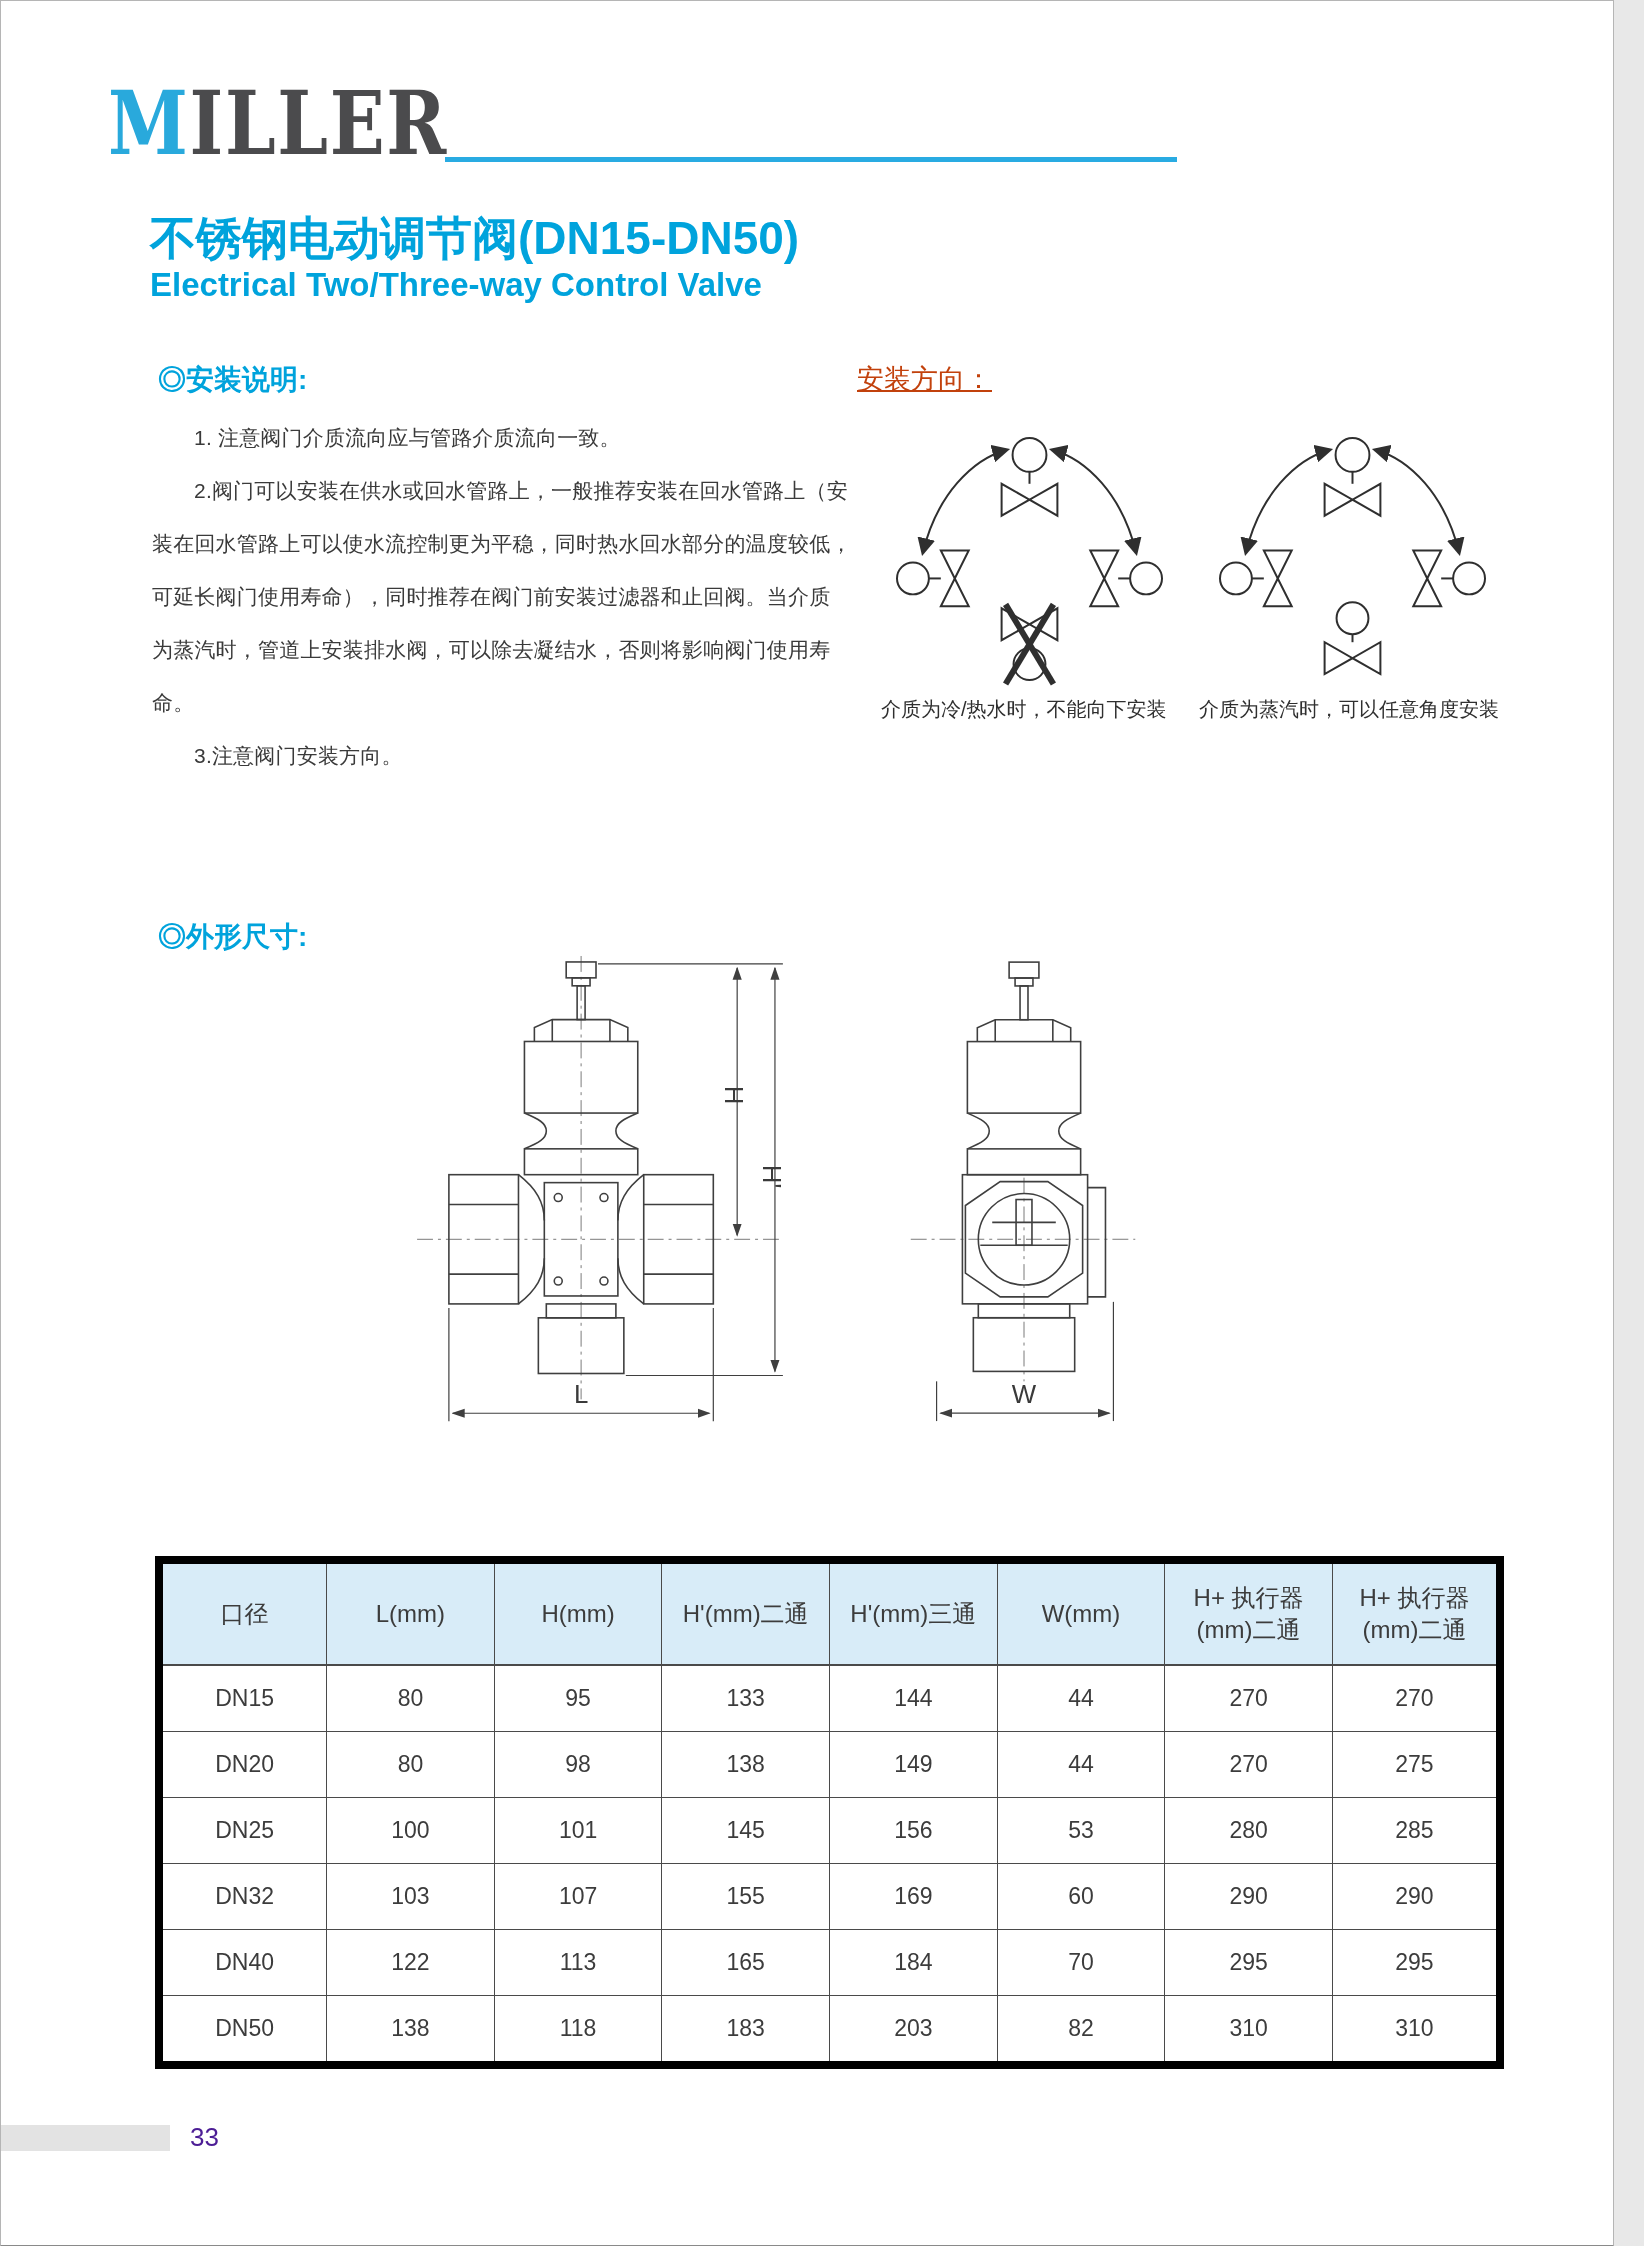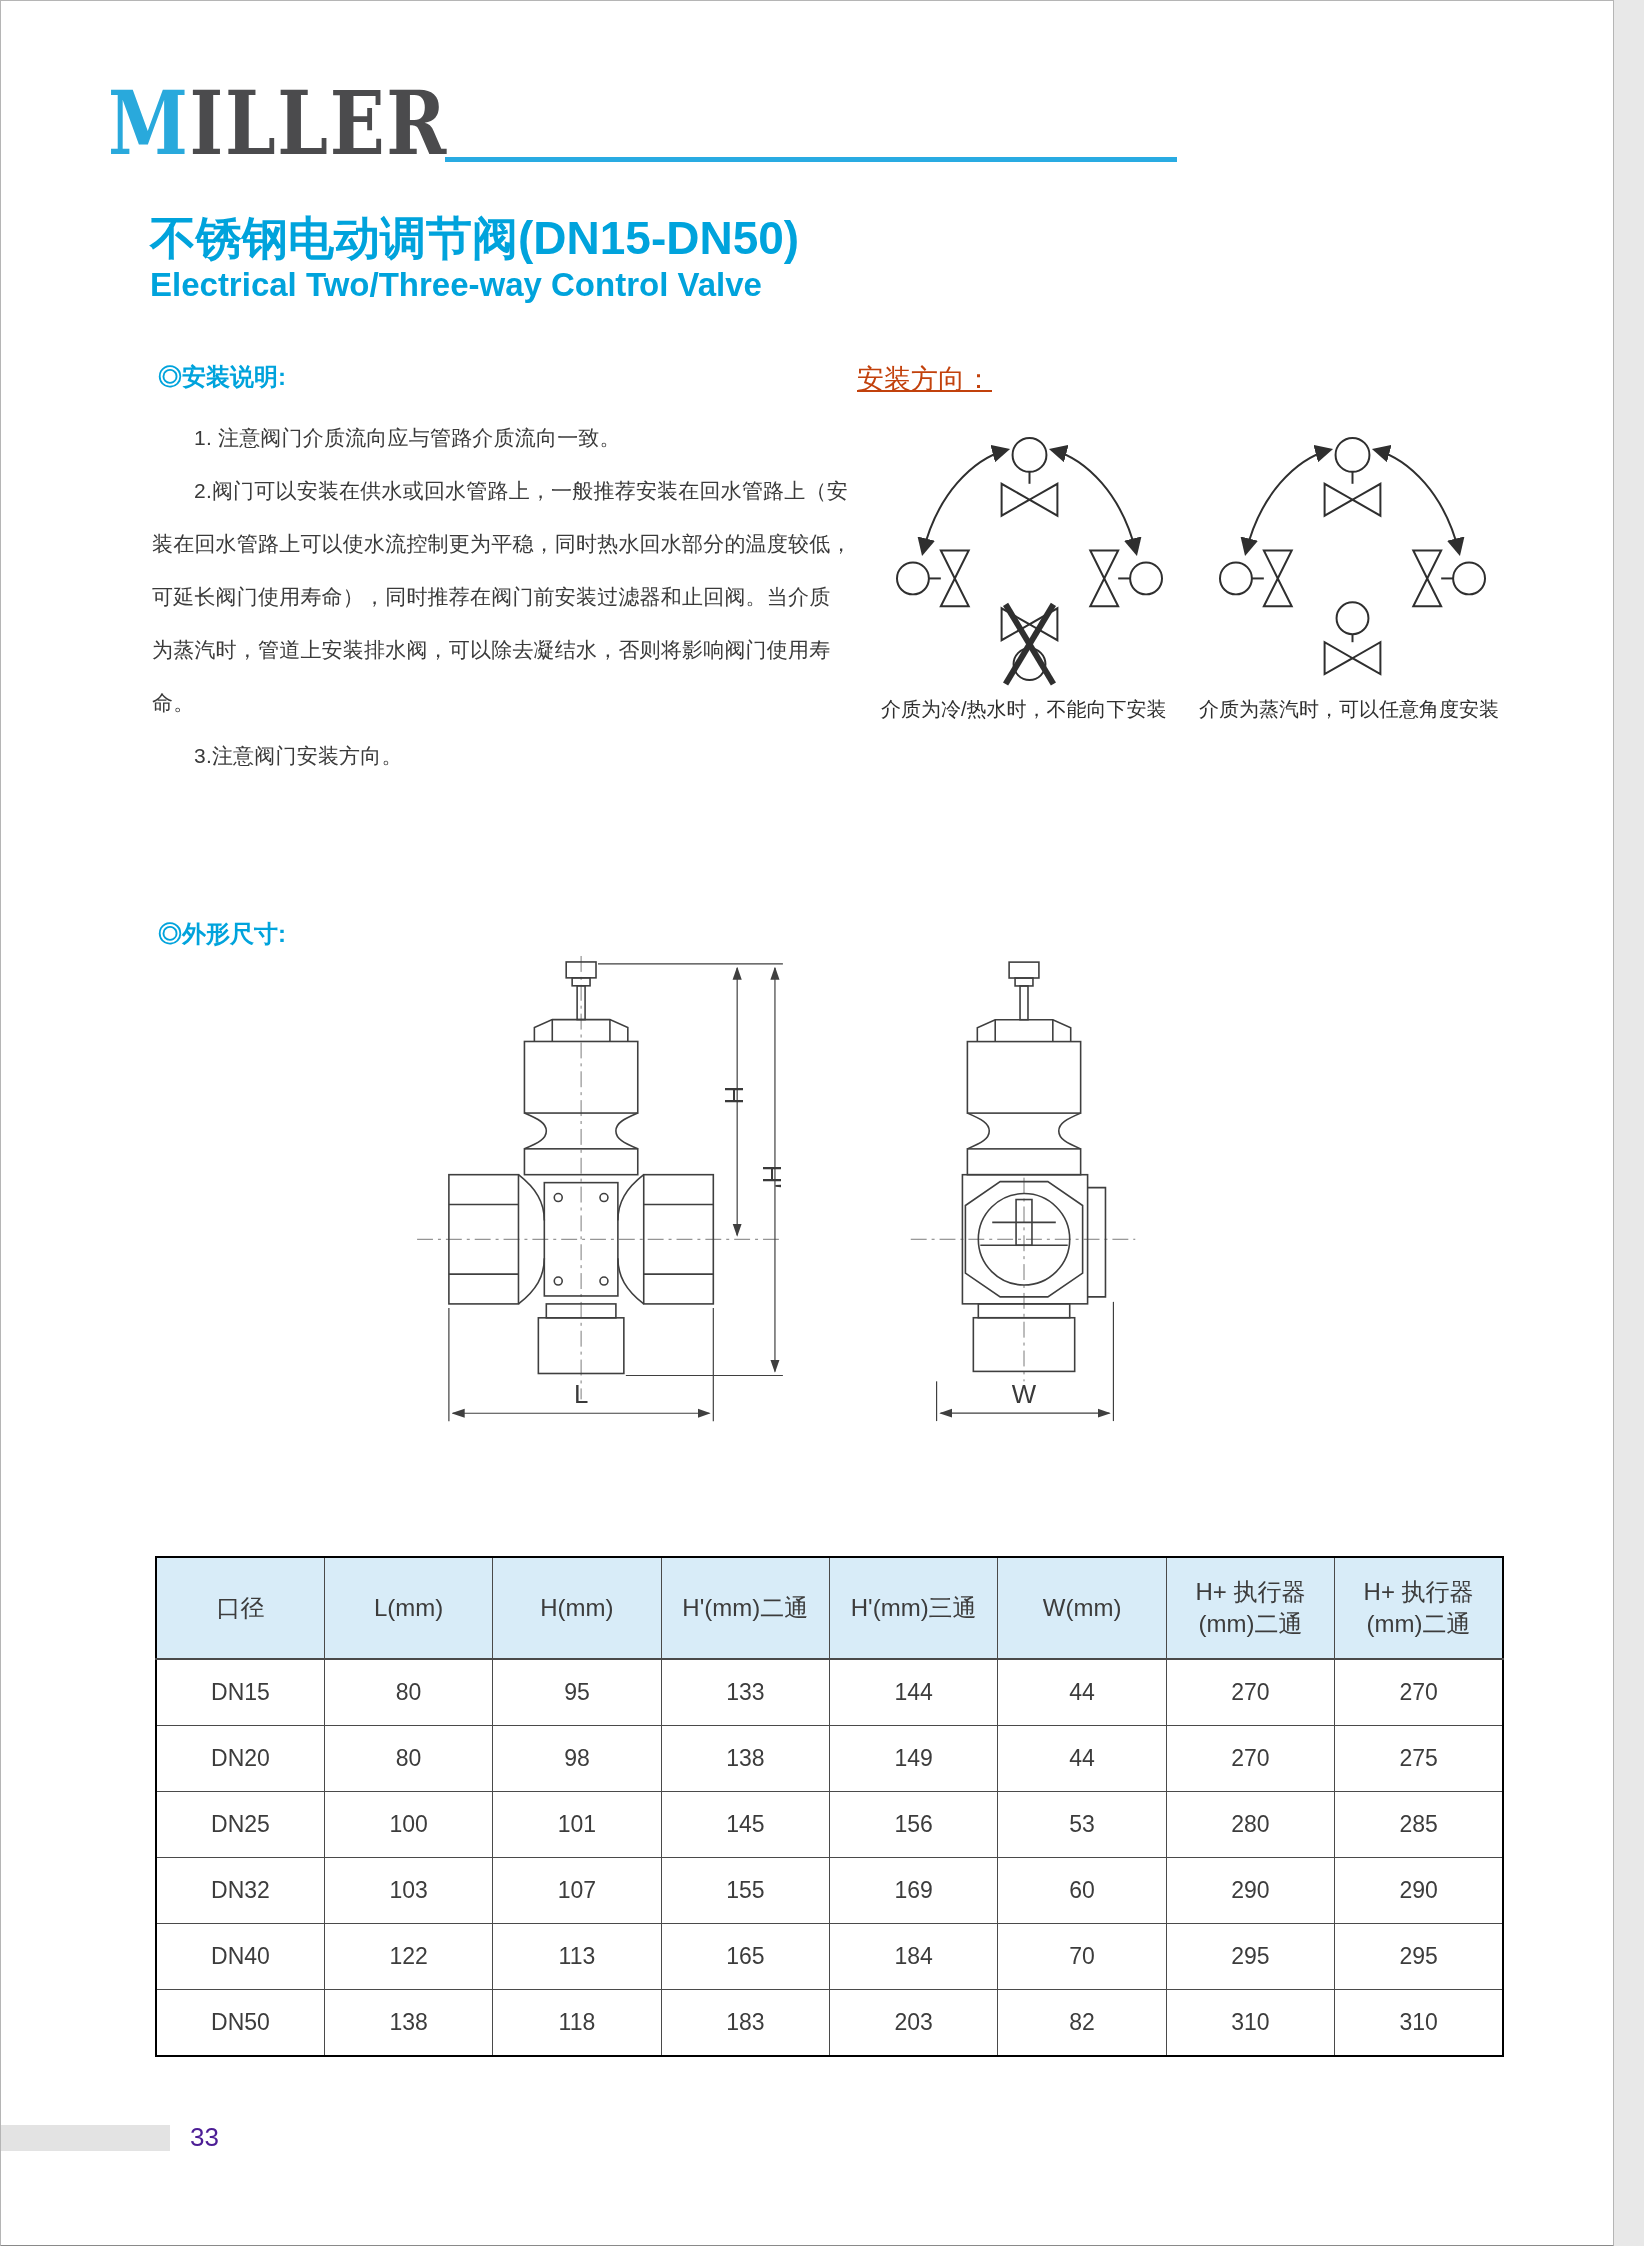--- a/index.html
+++ b/index.html
@@ -13,21 +13,21 @@
   .logo{position:absolute;left:107px;top:78px;font-family:"DejaVu Serif",serif;
     font-weight:bold;font-size:88px;line-height:88px;letter-spacing:2px;
     transform:scaleX(0.82);transform-origin:left top;white-space:nowrap;}
   .logo .m{color:#29a9dc;}
   .logo .rest{color:#4b4b4d;}
   .logo-line{position:absolute;left:444px;top:156px;width:732px;height:5px;background:#29abe2;}
   .title-zh{position:absolute;left:149px;top:207px;font-size:46px;font-weight:bold;color:#00a3dc;white-space:nowrap;}
   .title-en{position:absolute;left:149px;top:265px;font-size:33px;font-weight:bold;color:#00a3dc;white-space:nowrap;}
 
   
-  .sec-head{position:absolute;font-size:24px;font-weight:bold;color:#00a3dc;white-space:nowrap;}
+  .sec-head{position:absolute;font-size:28px;font-weight:bold;color:#00a3dc;white-space:nowrap;}
   #install-head{left:157px;top:360px;}
   #dim-head{left:157px;top:917px;}
   .notes{position:absolute;left:151px;top:410px;width:697px;font-size:21px;color:#3a3a3a;}
   .note-line{white-space:nowrap;height:53px;line-height:53px;letter-spacing:0.2px;}
   .notes .note-line:nth-child(1),
   .notes .note-line:nth-child(2),
   .notes .note-line:nth-child(7){text-indent:42px;}
 
   
   .dir-head{position:absolute;left:856px;top:360px;font-size:27px;color:#c2410c;white-space:nowrap;text-decoration:underline;}
@@ -44,21 +44,21 @@
   #drawing-side{left:874px;width:302px;height:503px;}
   .drawing svg{display:block;}
   .dim-label{font-family:"Liberation Sans",sans-serif;font-size:26px;fill:#3a3a3a;}
 
   
   .spec-table{position:absolute;left:154px;top:1555px;width:1349px;border-collapse:collapse;table-layout:fixed;}
   .spec-table th,.spec-table td{border:1px solid #4a4a4a;text-align:center;vertical-align:middle;
     font-weight:normal;color:#3c3c3c;}
   .spec-table th{background:#d8ecf8;height:98px;font-size:24px;white-space:pre-line;border-bottom:2px solid #4a4a4a;}
   .spec-table td{height:63px;font-size:23px;background:#ffffff;margin-top:24px;}
-  .spec-table{border:2px solid #000000;}
+  .spec-table{border:8px solid #000000;}
 
   
   .footer-bar{position:absolute;left:0;top:2124px;width:169px;height:26px;background:#e3e3e3;}
   .page-num{position:absolute;left:189px;top:2121px;font-size:26px;color:#4c1d95;}
 
   .diag-stroke{stroke:#2f2f2f;stroke-width:2;fill:none;}
   .draw-stroke{stroke:#3f3f3f;stroke-width:1.6;fill:none;}
   .center-line{stroke:#7a7a7a;stroke-width:1;fill:none;stroke-dasharray:16 5 3 5;}
   .dim-line{stroke:#3f3f3f;stroke-width:1.2;fill:none;}
 </style>

